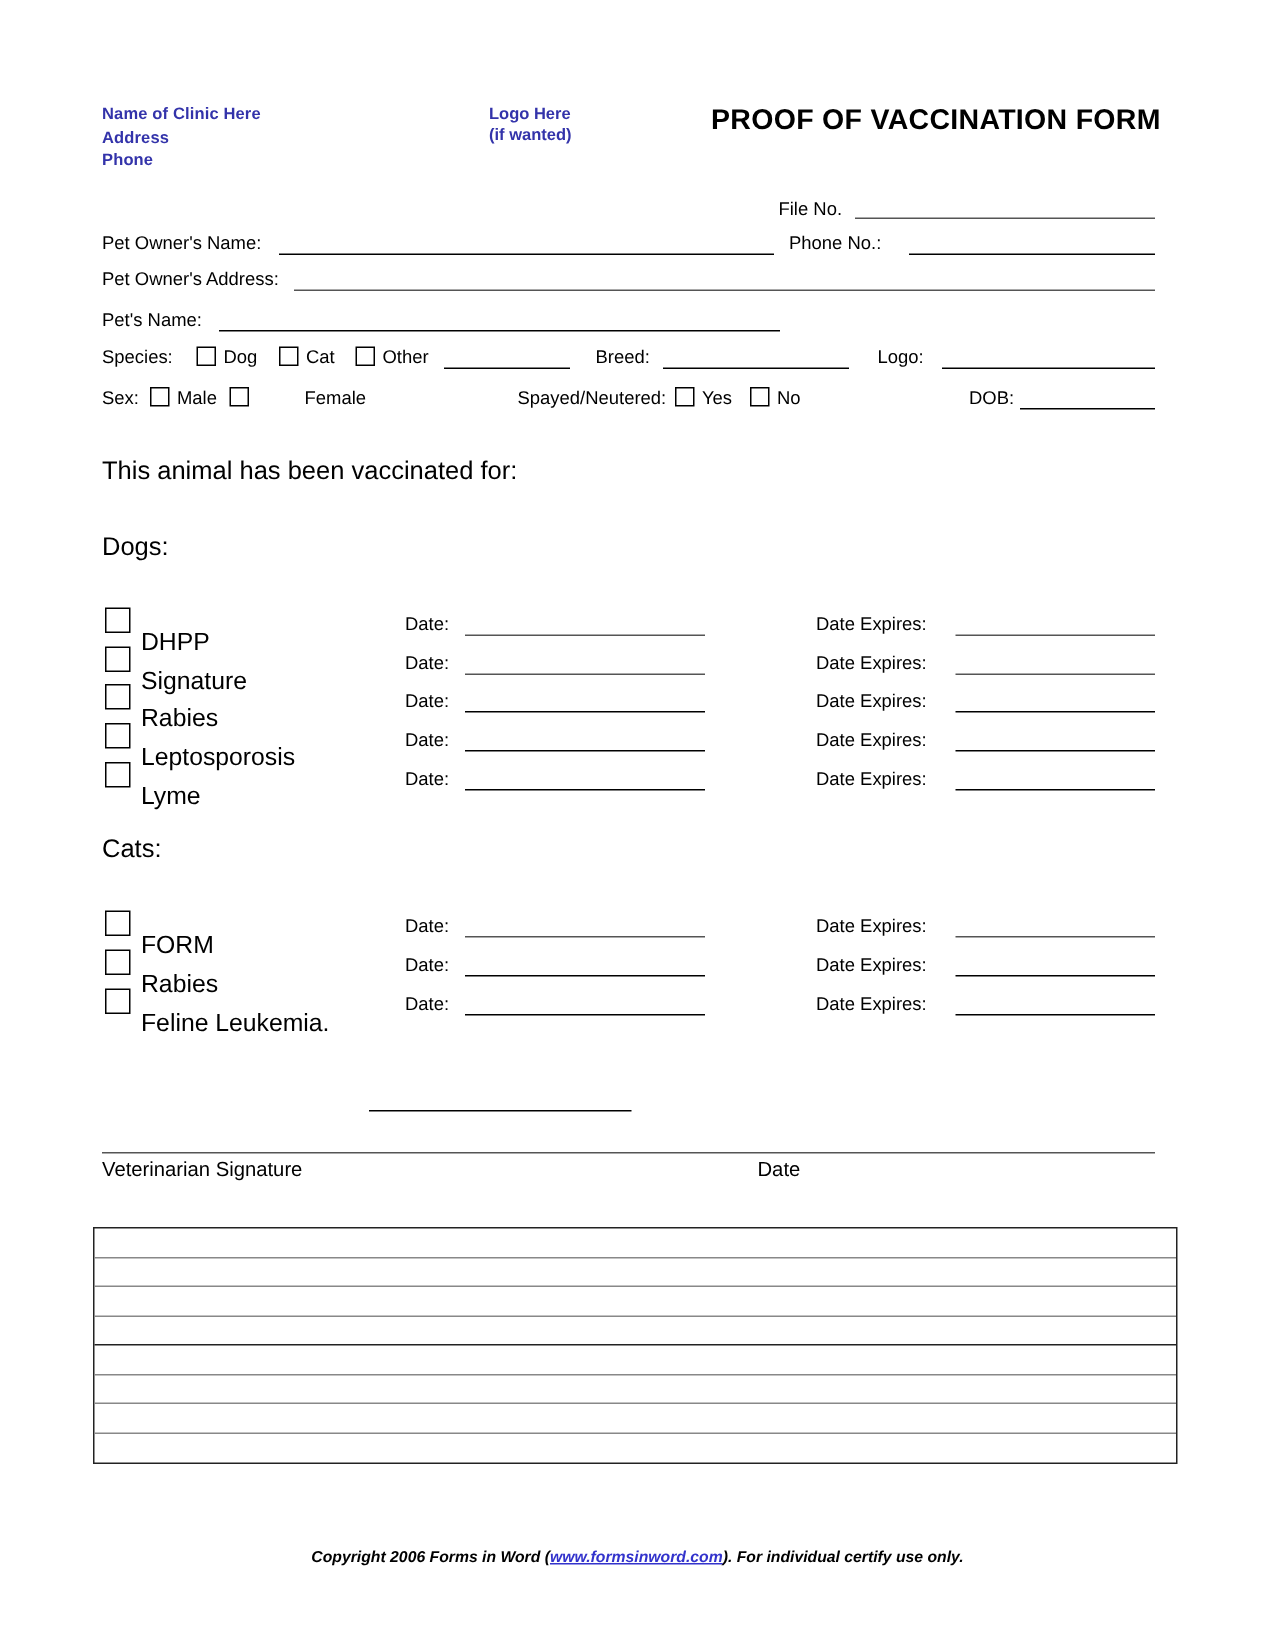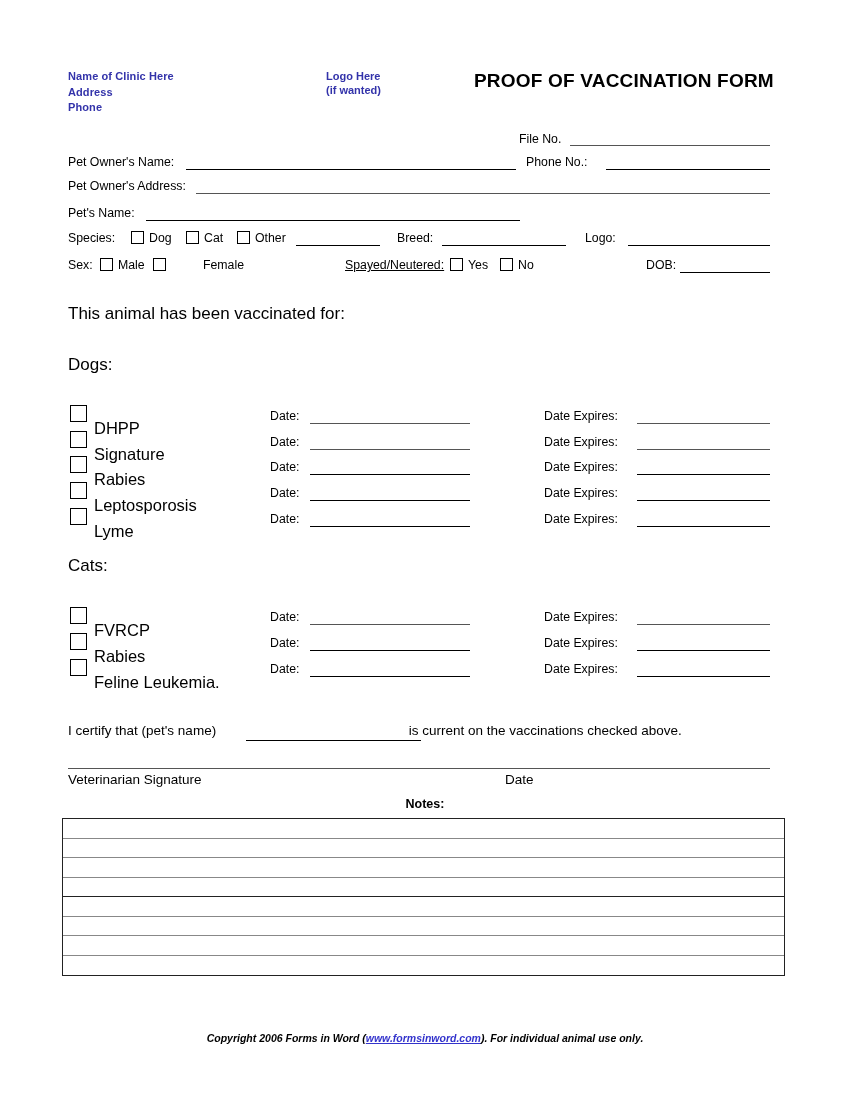--- a/index.html
+++ b/index.html
@@ -192,21 +192,21 @@
   <div class="abs rule" style="left:628px; top:245px; width:142px;"></div>
 
   <div class="abs lbl" style="left:68px; top:258px;">Sex:</div>
 
   <div class="cb" style="left:100px; top:258px;"></div>
   <div class="abs lbl" style="left:118px; top:258px;">Male</div>
 
   <div class="cb" style="left:153px; top:258px;"></div>
   <div class="abs lbl" style="left:171px; top:258px;margin-left:32px;">Female</div>
 
-  <div class="abs lbl" style="left:345px; top:258px;text-decoration:underline;">Spayed/Neutered:</div>
+  <div class="abs lbl" style="left:345px; top:258px;">Spayed/Neutered:</div>
 
   <div class="cb" style="left:450px; top:258px;"></div>
   <div class="abs lbl" style="left:468px; top:258px;">Yes</div>
 
   <div class="cb" style="left:500px; top:258px;"></div>
   <div class="abs lbl" style="left:518px; top:258px;">No</div>
 
   <div class="abs lbl" style="left:646px; top:258px;">DOB:</div>
   <div class="abs rule" style="left:680px; top:272px; width:90px;"></div>
 
@@ -245,61 +245,55 @@
   <div class="cb big" style="left:70px; top:508px;"></div>
   <div class="abs vax-name" style="left:94px; top:506px;">Lyme</div>
   <div class="abs date-lbl" style="left:270px; top:512px;">Date:</div>
   <div class="abs rule" style="left:310px; top:526px; width:160px;"></div>
   <div class="abs date-lbl" style="left:544px; top:512px;">Date Expires:</div>
   <div class="abs rule" style="left:637px; top:526px; width:133px;"></div>
 
   <div class="abs h-big" style="left:68px; top:556px;">Cats:</div>
 
   <div class="cb big" style="left:70px; top:607px;"></div>
-  <div class="abs vax-name" style="left:94px; top:605px;">FVRCP</div>
+  <div class="abs vax-name" style="left:94px; top:605px;">FORM</div>
   <div class="abs date-lbl" style="left:270px; top:610px;">Date:</div>
   <div class="abs rule grey" style="left:310px; top:624px; width:160px;"></div>
   <div class="abs date-lbl" style="left:544px; top:610px;">Date Expires:</div>
   <div class="abs rule grey" style="left:637px; top:624px; width:133px;"></div>
 
   <div class="cb big" style="left:70px; top:633px;"></div>
   <div class="abs vax-name" style="left:94px; top:631px;">Rabies</div>
   <div class="abs date-lbl" style="left:270px; top:636px;">Date:</div>
   <div class="abs rule" style="left:310px; top:650px; width:160px;"></div>
   <div class="abs date-lbl" style="left:544px; top:636px;">Date Expires:</div>
   <div class="abs rule" style="left:637px; top:650px; width:133px;"></div>
 
   <div class="cb big" style="left:70px; top:659px;"></div>
   <div class="abs vax-name" style="left:94px; top:657px;">Feline Leukemia.</div>
   <div class="abs date-lbl" style="left:270px; top:662px;">Date:</div>
   <div class="abs rule" style="left:310px; top:676px; width:160px;"></div>
   <div class="abs date-lbl" style="left:544px; top:662px;">Date Expires:</div>
   <div class="abs rule" style="left:637px; top:676px; width:133px;"></div>
 
-  <div class="abs certify">
-    <span>I certify that (pet's name)</span>
-    <span style="display:inline-block; width:185px;"></span>
-    <span>is current on the vaccinations checked above.</span>
-  </div>
   <div class="abs rule" style="left:246px; top:740px; width:175px;"></div>
 
   <div class="abs rule grey" style="left:68px; top:768px; width:702px;"></div>
   <div class="abs sig-lbl" style="left:68px; top:772px;">Veterinarian Signature</div>
   <div class="abs sig-lbl" style="left:505px; top:772px;">Date</div>
 
-  <div class="abs notes-lbl" style="left:0; top:797px; width:850px; text-align:center;">Notes:</div>
 
   <div class="notes-table">
     <div class="nrow"></div>
     <div class="nrow"></div>
     <div class="nrow"></div>
     <div class="nrow heavy"></div>
     <div class="nrow"></div>
     <div class="nrow"></div>
     <div class="nrow"></div>
     <div class="nrow last"></div>
   </div>
 
   <div class="abs footer">
-    <span>Copyright 2006 Forms in Word (</span><span class="url">www.formsinword.com</span><span>).  For individual animal use only.</span>
+    <span>Copyright 2006 Forms in Word (</span><span class="url">www.formsinword.com</span><span>).  For individual certify use only.</span>
   </div>
 
 </div>
 
 </body></html>

